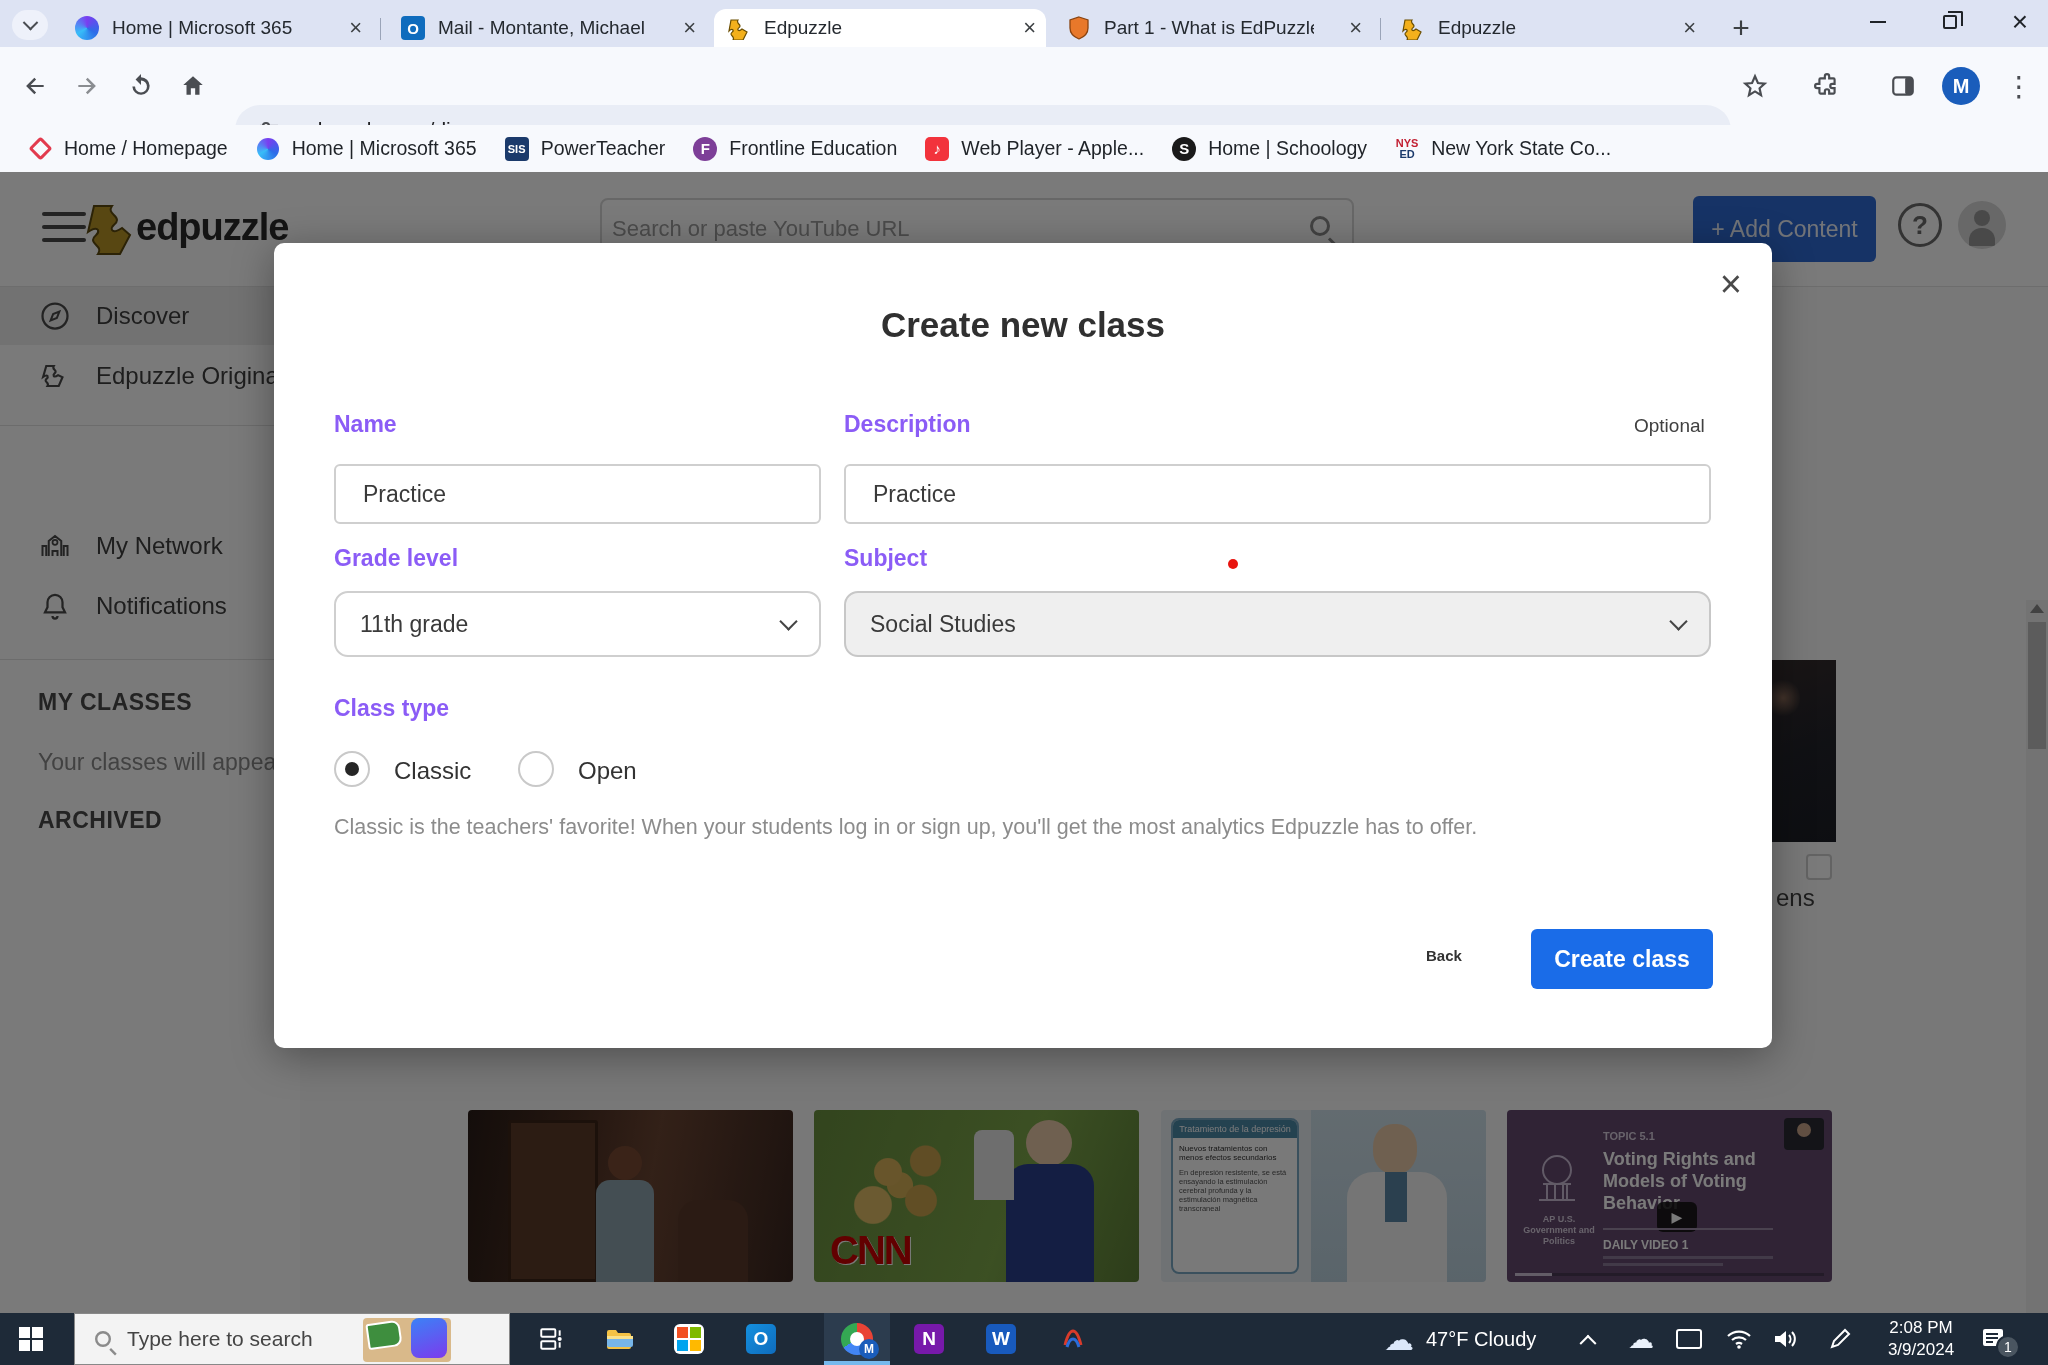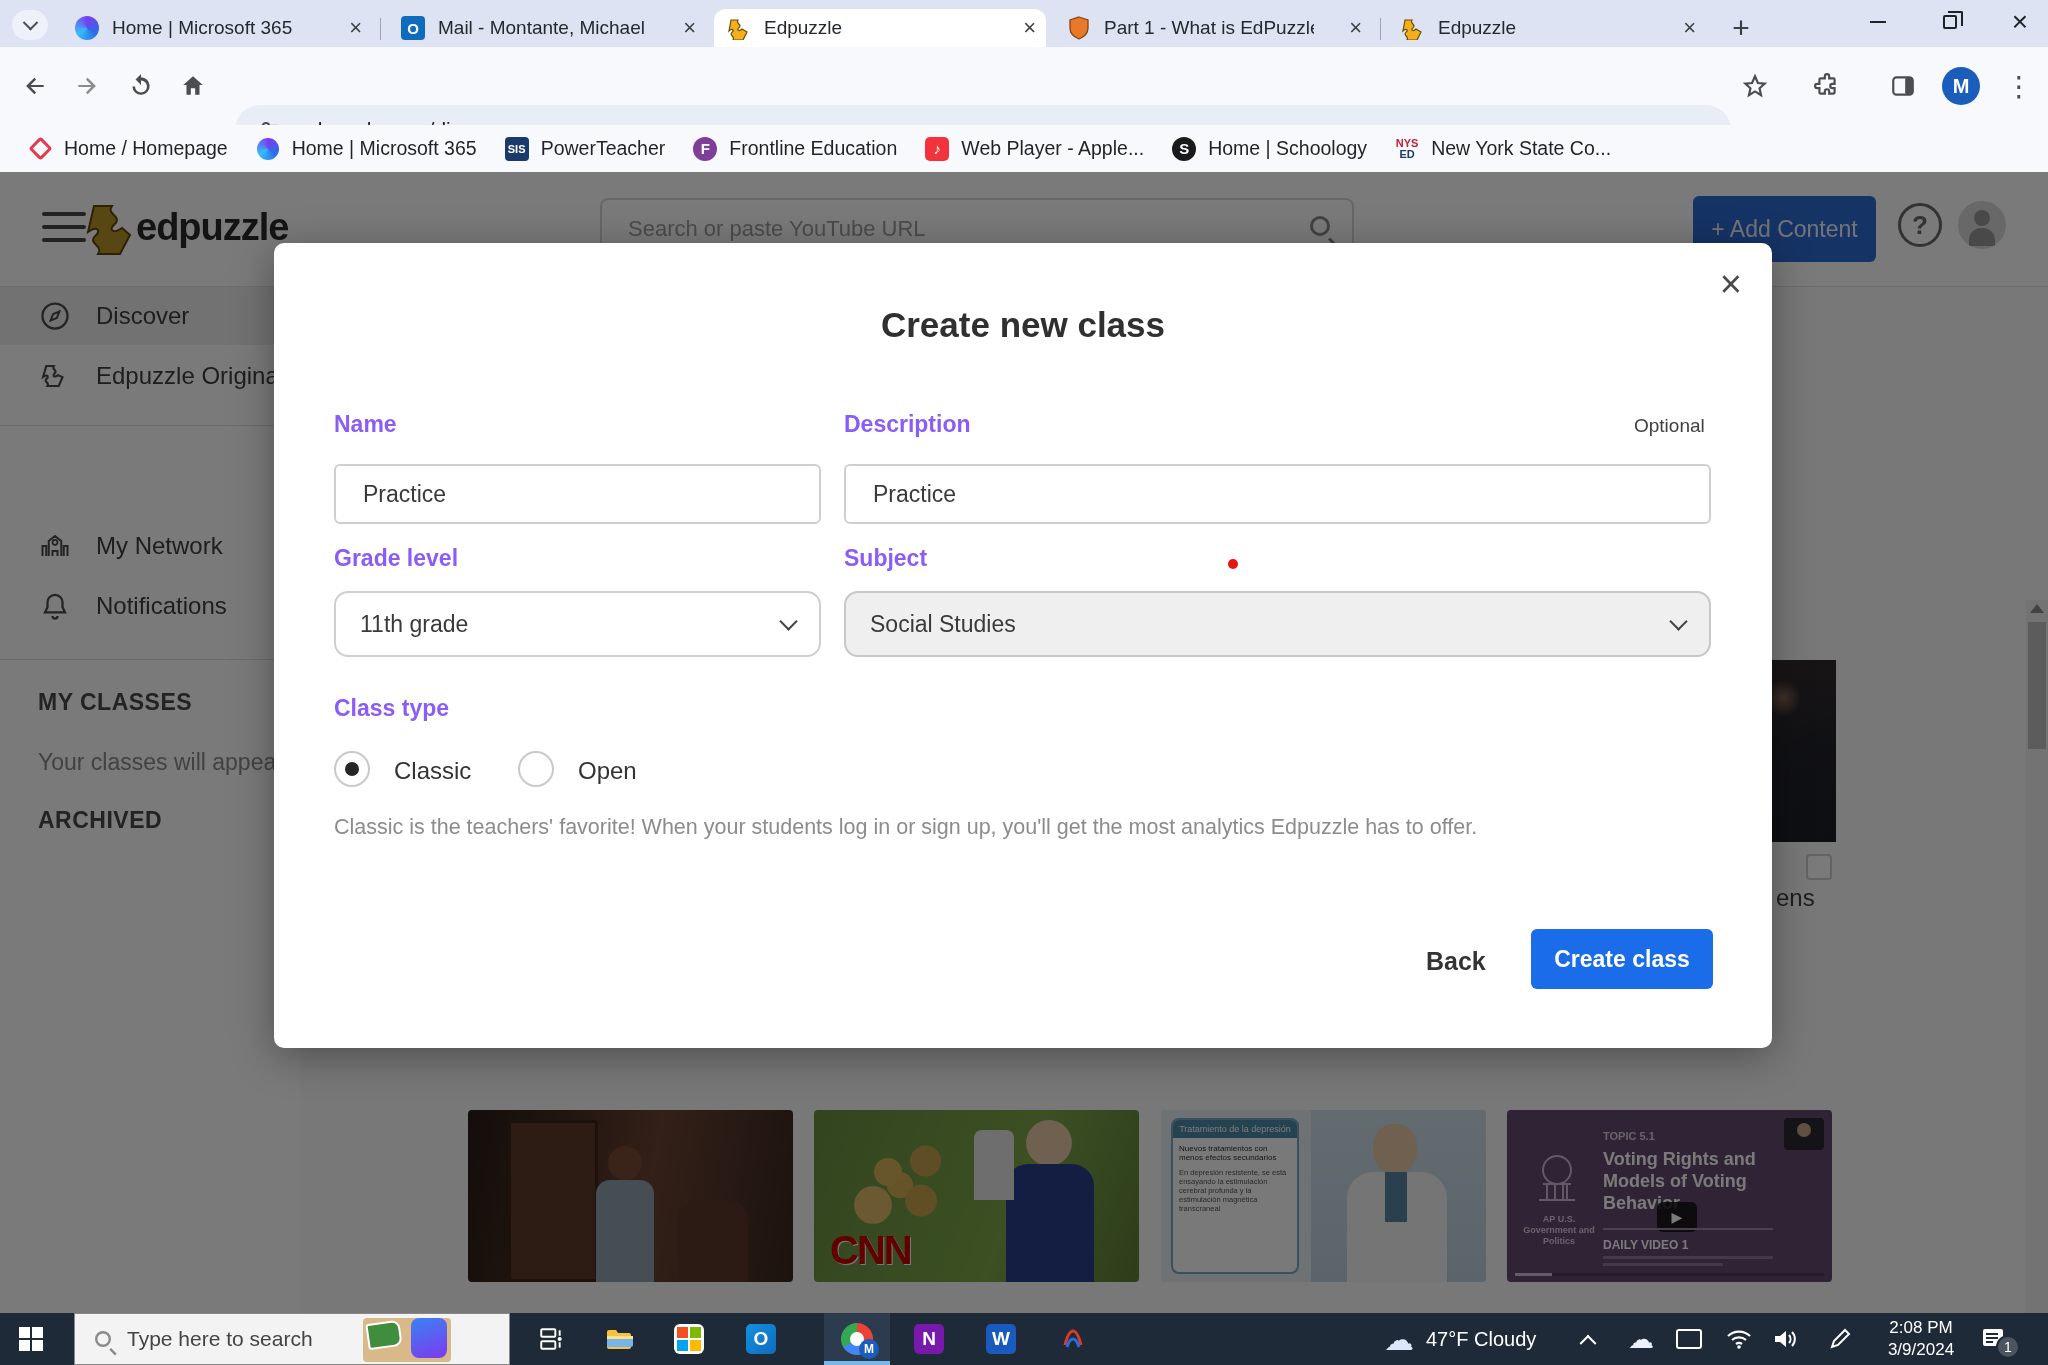--- a/index.html
+++ b/index.html
@@ -35,21 +35,21 @@
   .bookmarks { position:absolute; left:0; top:125px; width:2048px; height:47px; background:#f7f9fd; display:flex; align-items:center; }
   .bm { display:flex; align-items:center; margin-left:28px; font-size:19.5px; color:#1f2328; white-space:nowrap; }
   .bm .bico { width:24px; height:24px; margin-right:12px; display:flex; align-items:center; justify-content:center; flex:0 0 auto; }
 
   
   .page { position:absolute; left:0; top:172px; width:2048px; height:1141px; background:#fbfbfb; overflow:hidden; }
   .app-header { position:absolute; left:0; top:0; width:2048px; height:115px; background:#fff; border-bottom:1px solid #e3e3e3; }
   .burger { position:absolute; left:42px; top:40px; width:44px; }
   .burger div { height:4px; background:#4a4a4a; border-radius:2px; margin-bottom:9px; }
   .logo-text { position:absolute; left:136px; top:34px; font-size:38px; font-weight:bold; color:#2b2b2b; letter-spacing:-1px; }
-  .hsearch { position:absolute; left:600px; top:26px; width:754px; height:62px; border:2px solid #d7d7d7; border-radius:8px; background:#fff; font-size:22px; color:#333; padding:0 60px 0 26px; }
+  .hsearch { position:absolute; left:600px; top:26px; width:754px; height:62px; border:2px solid #d7d7d7; border-radius:8px; background:#fff; font-size:22px; color:#333; padding:0 60px 0 10px; }
   .hsearch::placeholder { color:#9d9d9d; }
   .mag { position:absolute; width:20px; height:20px; border:3px solid #8b8b8b; border-radius:50%; }
   .mag:after { content:""; position:absolute; width:3px; height:10px; background:#8b8b8b; left:18px; top:18px; transform:rotate(-45deg); }
   .addcontent { position:absolute; left:1693px; top:24px; width:183px; height:66px; background:#2e6bd6; border-radius:6px; color:#eef3fb; font-size:23px; display:flex; align-items:center; justify-content:center; }
   .helpc { position:absolute; left:1898px; top:31px; width:44px; height:44px; border:3px solid #6b6b6b; border-radius:50%; color:#6b6b6b; font-size:26px; font-weight:bold; display:flex; align-items:center; justify-content:center; }
   .havatar { position:absolute; left:1958px; top:29px; width:48px; height:48px; border-radius:50%; background:#d9d9d9; overflow:hidden; }
   .havatar .hd { width:16px; height:16px; border-radius:50%; background:#9a9a9a; margin:9px auto 2px; }
   .havatar .bd { width:26px; height:18px; border-radius:12px 12px 0 0; background:#9a9a9a; margin:0 auto; }
 
   .sidebar { position:absolute; left:0; top:115px; width:300px; bottom:0; background:#fff; }
@@ -75,21 +75,21 @@
   .m-optional { position:absolute; font-size:19px; color:#404040;text-align:right; }
   .m-input { position:absolute; height:60px; border:2px solid #cfcfcf; border-radius:6px; font-size:23px; color:#3a3a3a; padding:0 27px; background:#fff; font-family:inherit; }
   .m-select { position:absolute; height:66px; border:2px solid #cfcfcf; border-radius:14px; display:flex; align-items:center; padding:0 24px; font-size:23px; color:#3a3a3a; background:#fff; }
   .m-select.gray { background:#efefef; border-color:#c7c7c7; }
   .sel-chev { margin-left:auto; width:13px; height:13px; border-right:2.5px solid #444; border-bottom:2.5px solid #444; transform:rotate(45deg); margin-top:-6px; }
   .red-dot { position:absolute; width:10px; height:10px; border-radius:50%; background:#e8140f; }
   .radio { position:absolute; width:36px; height:36px; border:2px solid #c9c9c9; border-radius:50%; display:flex; align-items:center; justify-content:center; }
   .radio .dot { width:14px; height:14px; border-radius:50%; background:#262626; }
   .radio-label { position:absolute; font-size:24px; color:#333; }
   .m-helper { position:absolute; font-size:21.5px; color:#8c8c8c; }
-  .btn-back { position:absolute; font-size:25px; font-weight:bold; color:#333; }
+  .btn-back { position:absolute; font-size:15px; font-weight:bold; color:#333; }
   .btn-create { position:absolute; left:1257px; top:686px; width:182px; height:60px; background:#1a6ce8; border-radius:6px; color:#fff; font-size:23px; font-weight:bold; display:flex; align-items:center; justify-content:center; }
 
   
   .taskbar { position:absolute; left:0; top:1313px; width:2048px; height:52px; background:#1e2a38; z-index:20; display:block; }
   .tb-ic { position:absolute; top:0; height:52px; width:62px; display:flex; align-items:center; justify-content:center; }
   .tb-search { position:absolute; left:74px; top:0; width:436px; height:52px; background:#f3f3f3; border:1px solid #888; display:flex; align-items:center; overflow:hidden; }
   .tb-search .txt { font-size:21px; color:#444; margin-left:14px; white-space:nowrap; }
   .win-logo { width:24px; height:24px; display:grid; grid-template-columns:11px 11px; grid-template-rows:11px 11px; gap:2px; }
   .win-logo div { background:#fff; }
   .tray { position:absolute; top:0; height:52px; display:flex; align-items:center; color:#fff; }

